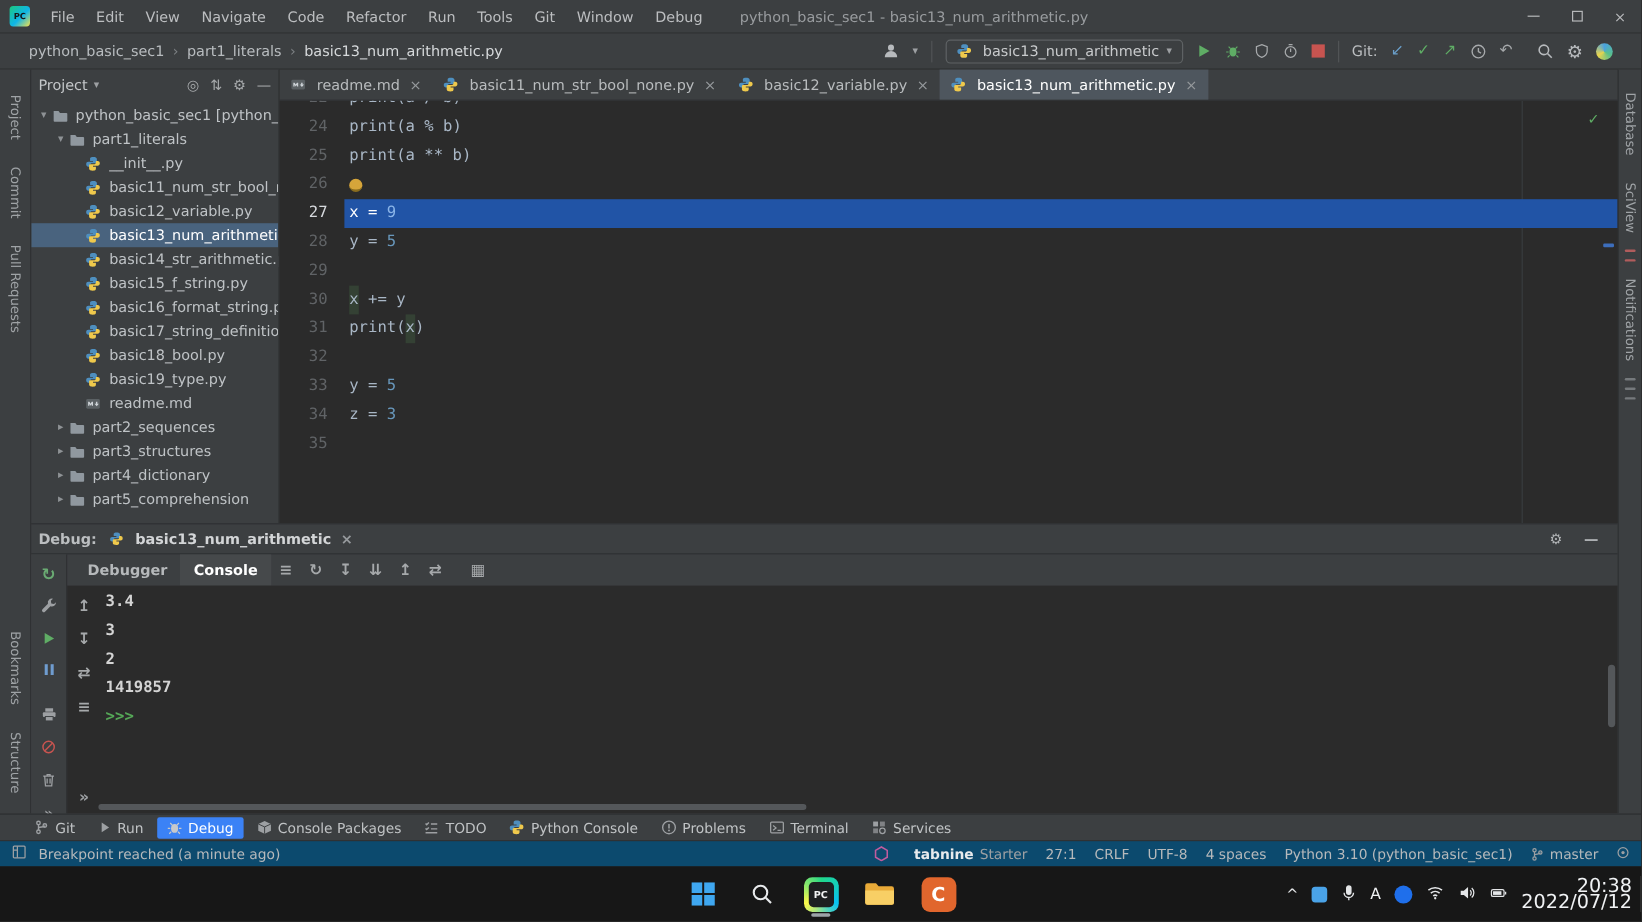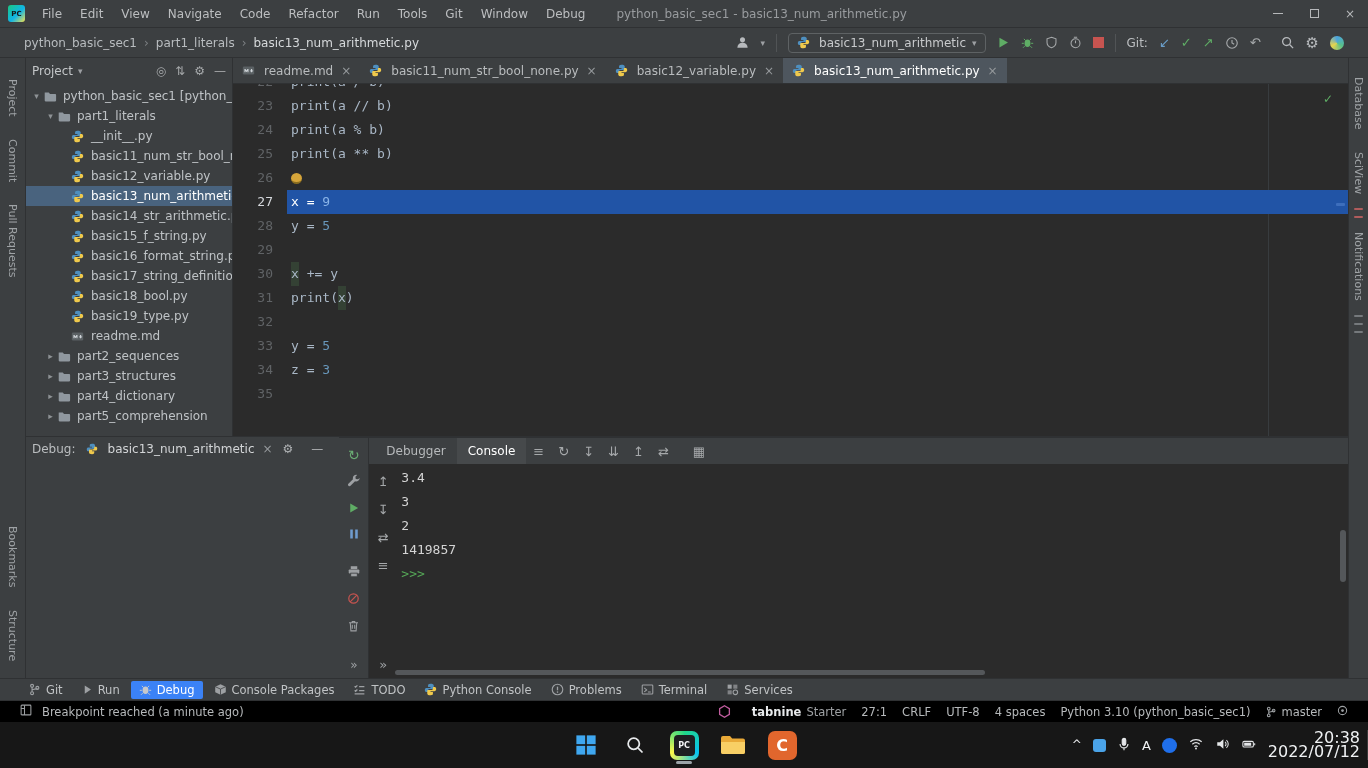--- a/index.html
+++ b/index.html
@@ -63,21 +63,21 @@
   .eline.exec .lcode { background:#2154a6; color:#fff; }
   .eline.exec .lnum { color:#d7dade; }
   .tk-n { color:#6897bb; }
   .exec .tk-n { color:#8ab4e8; }
   .tk-h { background:#344134; }
   .bulb { width:11px; height:11px; border-radius:50%; background:#d6a53a; border-bottom:2px solid #8a6d1f; display:inline-block; }
   .insp-ok { position:absolute; right:15px; top:8px; color:#5fad65; font-size:12px; }
   .scroll-mark { position:absolute; right:3px; width:9px; height:3px; border-radius:1px; }
 
   
-  .debug-panel { position:absolute; left:26px; top:436px; right:20px; height:242px; background:#3c3f41; border-top:1px solid #2f3133; display:flex; flex-direction:row; }
+  .debug-panel { position:absolute; left:26px; top:436px; right:20px; height:242px; background:#3c3f41; border-top:1px solid #2f3133; display:flex; flex-direction:column;font-weight:bold; }
   .dp-header { height:24px; flex:none; display:flex; align-items:center; padding-left:6px; }
   .dp-tab { display:flex; align-items:center; gap:6px; padding:0 10px; height:100%; color:#d3d5d7; }
   .dp-right { margin-left:auto; display:flex; align-items:center; gap:18px; padding-right:16px; color:#b0b3b5; }
   .dp-main { flex:1; display:flex; border-top:1px solid #2f3133; min-height:0; }
   .dbg-strip { width:30px; flex:none; background:#3c3f41; border-right:1px solid #2f3133; display:flex; flex-direction:column; align-items:center; padding-top:9px; gap:11px; }
   .dp-rightside { flex:1; display:flex; flex-direction:column; min-width:0; }
   .dp-toolbar { height:26px; flex:none; display:flex; align-items:center; padding-left:6px; }
   .view-tab { padding:0 11px; height:100%; display:flex; align-items:center; color:#b6b9bb; }
   .view-tab.active { color:#fff; background:#46494b; }
   .tbi { color:#a6a9ab; font-size:13px; padding:0 7px; }
@@ -88,21 +88,21 @@
   .prompt { color:#55a757; }
   .hscroll { position:absolute; left:26px; bottom:3px; width:590px; height:5px; background:#54575a; border-radius:3px; }
   .vscroll { position:absolute; right:2px; top:66px; width:6px; height:52px; background:#54575a; border-radius:3px; }
 
   
   .tw-bar { position:absolute; left:0; top:678px; right:0; height:22px; background:#3c3f41; border-top:1px solid #2f3133; display:flex; align-items:center; padding-left:20px; gap:3px; font-size:11.5px; }
   .tw-item { display:flex; align-items:center; gap:5px; padding:2px 8px; border-radius:2px; color:#c0c3c5; }
   .tw-item.active { background:#3b82f6; color:#fff; }
 
   
-  .statusbar { position:absolute; left:0; top:700px; right:0; height:22px; background:#000000; border-top:1px solid #2f3133; display:flex; align-items:center; padding:0 20px; font-size:11.5px; color:#b6b9bb; }
+  .statusbar { position:absolute; left:0; top:700px; right:0; height:22px; background:#0c4a6e; border-top:1px solid #2f3133; display:flex; align-items:center; padding:0 10px; font-size:11.5px; color:#b6b9bb; }
   .sb-right { margin-left:auto; display:flex; align-items:center; gap:15px; }
   .sb-brand { display:flex; align-items:center; gap:5px; }
   .sb-brand b { color:#e8eaec; font-weight:bold;margin-left:16px; }
   .sb-brand span { color:#9da0a3; }
   .sb-branch { display:flex; align-items:center; gap:4px; }
 
   
   .taskbar { position:absolute; left:0; top:722px; right:0; height:46px; background:#171717; }
   .tb-center { position:absolute; left:50%; top:0; height:100%; transform:translateX(-50%); display:flex; align-items:center; gap:9px; }
   .tb-app { width:40px; height:40px; display:flex; flex-direction:column; align-items:center; justify-content:center; position:relative; }
@@ -468,24 +468,20 @@
           <span>basic13_num_arithmetic.py</span>
           <span class="tab-close">×</span>
         </div>
       </div>
     <div class="editor-body">
       <div class="margin-guide"></div>
       <div class="lines" id="editor-lines">
           <div class="eline">
             <span class="lnum">22</span>
             <span class="lcode"><span class="tk-p">print(a / b)</span></span>
-          </div>
-          <div class="eline">
-            <span class="lnum">23</span>
-            <span class="lcode"><span class="tk-p">print(a // b)</span></span>
           </div>
           <div class="eline">
             <span class="lnum">24</span>
             <span class="lcode"><span class="tk-p">print(a % b)</span></span>
           </div>
           <div class="eline">
             <span class="lnum">25</span>
             <span class="lcode"><span class="tk-p">print(a ** b)</span></span>
           </div>
           <div class="eline">

